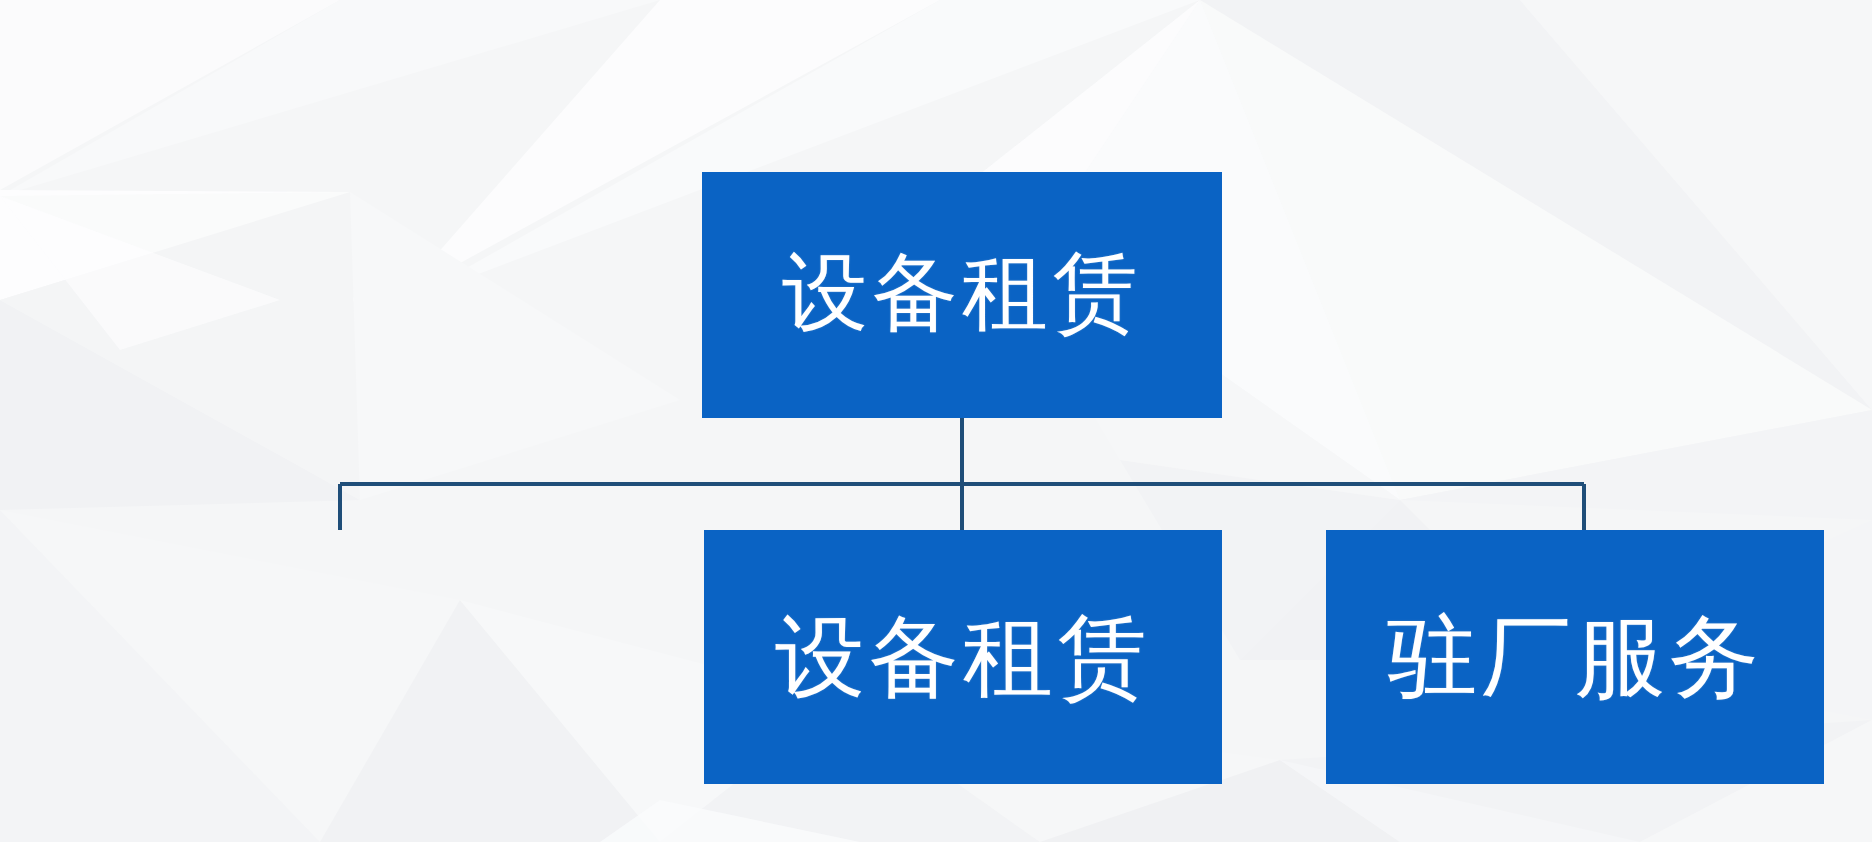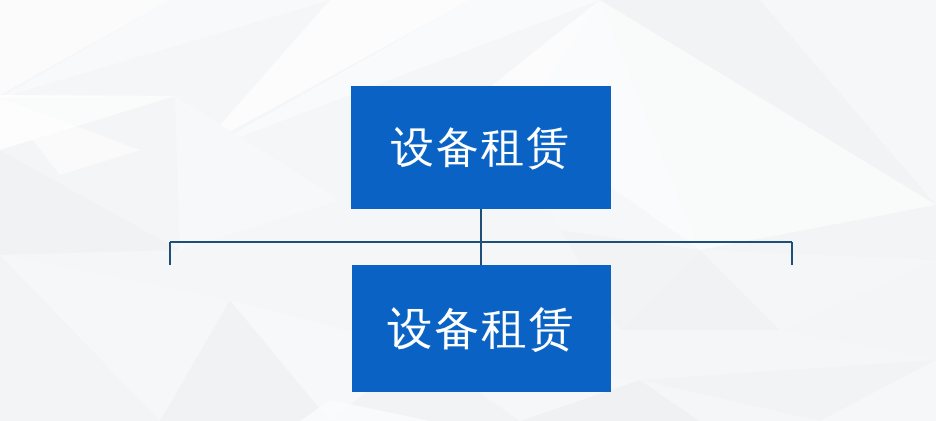--- a/index.html
+++ b/index.html
@@ -146,14 +146,17 @@
 
   <div class="node node-root">
     <span class="node-label">设备租赁</span>
   </div>
 
 
   <div class="node node-child node-child-2">
     <span class="node-label">设备租赁</span>
   </div>
 
+  <div class="node node-child node-child-3">
+    <span class="node-label">驻厂服务</span>
+  </div>
 
 </div>
 
 </body></html>

